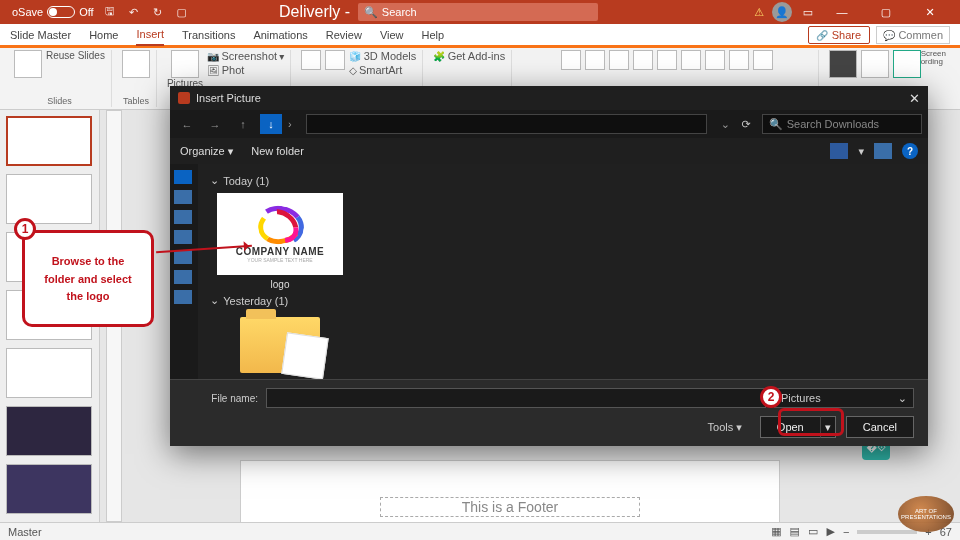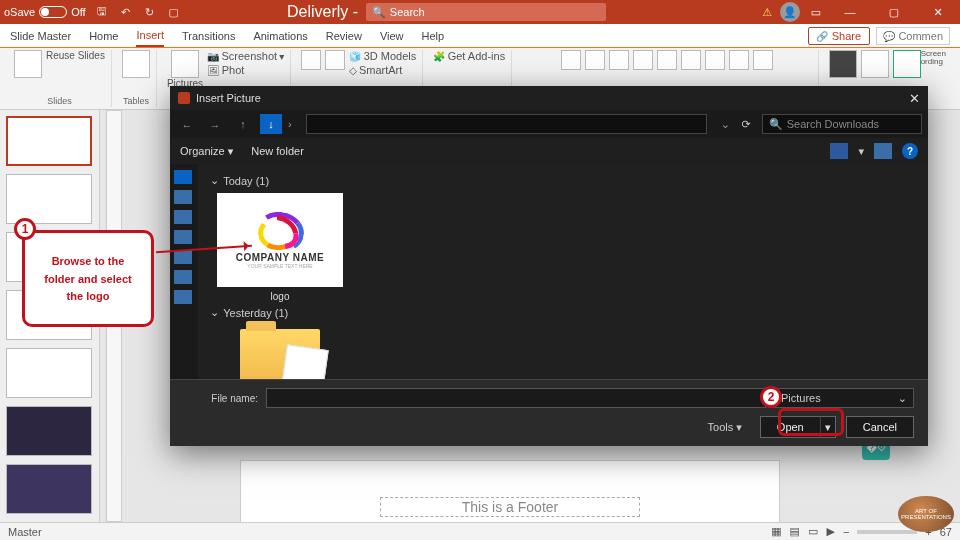--- a/index.html
+++ b/index.html
@@ -1,29 +1,29 @@
 <!DOCTYPE html>
 <html><head>
 <meta charset="utf-8">
 <style>
 *{box-sizing:border-box;margin:0;padding:0;font-family:"Segoe UI",Arial,sans-serif;font-size:11px}
 body{width:960px;height:540px;overflow:hidden;background:#e6e6e6;position:relative}
 
-.titlebar{height:24px;background:#b83b1f;display:flex;align-items:center;color:#fff;padding:0 4px;gap:8px}
+.titlebar{height:24px;background:#b83b1f;display:flex;align-items:center;color:#fff;padding:0 12px;gap:8px}
 .autosave{display:flex;align-items:center;gap:4px;font-size:10px}
 .toggle{width:28px;height:12px;border:1px solid #fff;border-radius:8px;position:relative}
 .toggle::after{content:"";position:absolute;left:1px;top:1px;width:8px;height:8px;background:#fff;border-radius:50%}
 .qat-icon{width:16px;height:16px;display:flex;align-items:center;justify-content:center;opacity:.9}
 .doc-title{flex:1;text-align:right;font-size:16px}
 .searchbox{width:240px;height:18px;background:#d46a53;border-radius:2px;display:flex;align-items:center;padding:0 6px;color:#fff;gap:4px}
 .win-btn{width:36px;height:24px;display:flex;align-items:center;justify-content:center}
 .warn{color:#ffd966}
 .avatar{width:20px;height:20px;border-radius:50%;background:#9a9a9a;display:flex;align-items:center;justify-content:center}
 
-.tabs{height:24px;background:#fff;display:flex;align-items:center;padding:0 10px;gap:18px;border-bottom:1px solid #f97316}
+.tabs{height:24px;background:#fff;display:flex;align-items:center;padding:0 10px;gap:18px;border-bottom:3px solid #f97316}
 .tab{font-size:11px;color:#444;padding:4px 0}
 .tab.active{color:#b83b1f;border-bottom:2px solid #b83b1f}
 .share-area{margin-left:auto;display:flex;gap:6px}
 .share-btn{border:1px solid #b83b1f;color:#b83b1f;padding:2px 8px;border-radius:2px;font-size:10px}
 .comment-btn{border:1px solid #ccc;color:#777;padding:2px 6px;font-size:10px}
 
 .ribbon{height:62px;background:#f3f3f3;display:flex;padding:2px 8px;gap:4px;border-bottom:1px solid #ccc}
 .rgroup{display:flex;flex-direction:column;align-items:center;padding:0 6px;border-right:1px solid #ddd}
 .rgroup:last-child{border-right:none}
 .ricons{display:flex;gap:4px;flex-wrap:wrap;align-items:flex-start;height:46px}
@@ -59,21 +59,21 @@
 .dlg-toolbar{height:26px;background:#1f1f1f;display:flex;align-items:center;padding:0 10px;gap:18px;font-size:11px}
 .dlg-toolbar .right{margin-left:auto;display:flex;gap:10px;align-items:center}
 .view-btn{width:18px;height:16px;background:#2d5a9e}
 .help-btn{width:16px;height:16px;border-radius:50%;background:#0a63c2;display:flex;align-items:center;justify-content:center;font-weight:bold;color:#fff;font-size:10px}
 .dlg-body{flex:1;display:flex;background:#202020;overflow:hidden}
 .places{width:28px;background:#1a1a1a;display:flex;flex-direction:column;gap:6px;padding:6px 4px}
 .place-icon{width:18px;height:14px;background:#3a6ea8}
 .files{flex:1;padding:6px 12px;overflow:hidden;position:relative}
 .group-hdr{font-size:11px;color:#ccc;margin:4px 0 6px;display:flex;align-items:center;gap:4px}
 .file-item{display:inline-flex;flex-direction:column;align-items:center;width:140px;gap:4px}
-.file-thumb{width:126px;height:94px;background:#fff;display:flex;flex-direction:column;align-items:center;justify-content:center}
+.file-thumb{width:126px;height:82px;background:#fff;display:flex;flex-direction:column;align-items:center;justify-content:center}
 .logo-swirl{width:56px;height:40px;position:relative}
 .swirl{position:absolute;border:5px solid transparent;border-radius:50%}
 .s1{width:48px;height:40px;border-top-color:#8a2be2;border-right-color:#4169e1;transform:rotate(10deg);left:4px;top:0}
 .s2{width:44px;height:36px;border-bottom-color:#ff8c00;border-left-color:#ffd700;transform:rotate(-10deg);left:6px;top:2px}
 .s3{width:38px;height:30px;border-top-color:#dc143c;border-right-color:#ff1493;transform:rotate(40deg);left:10px;top:5px}
 .company-name{font-size:10px;font-weight:bold;color:#333;letter-spacing:.5px}
 .company-tag{font-size:5px;color:#aaa}
 .file-label{font-size:10px;color:#ddd}
 .folder-thumb{width:80px;height:56px;background:linear-gradient(#ffd867,#f2b84b);border-radius:2px;position:relative;margin-top:4px}
 .folder-thumb::before{content:"";position:absolute;left:6px;top:-8px;width:30px;height:10px;background:#f2c15a;border-radius:2px 2px 0 0}

